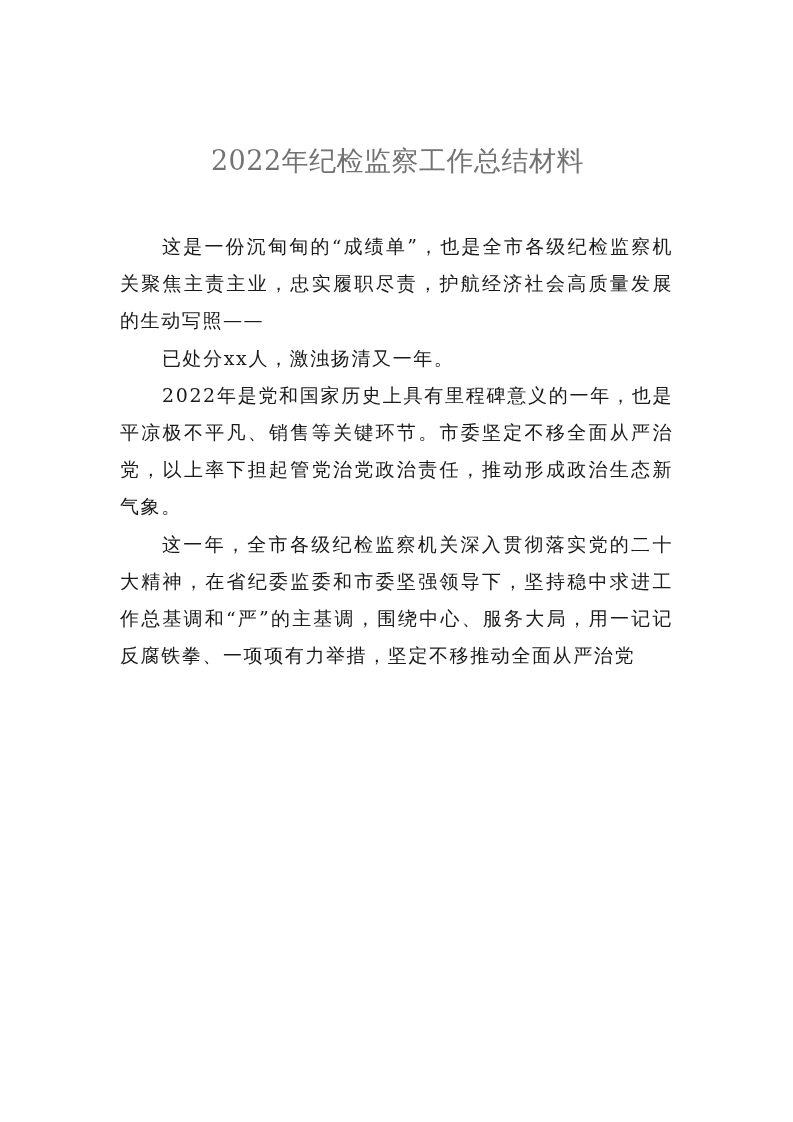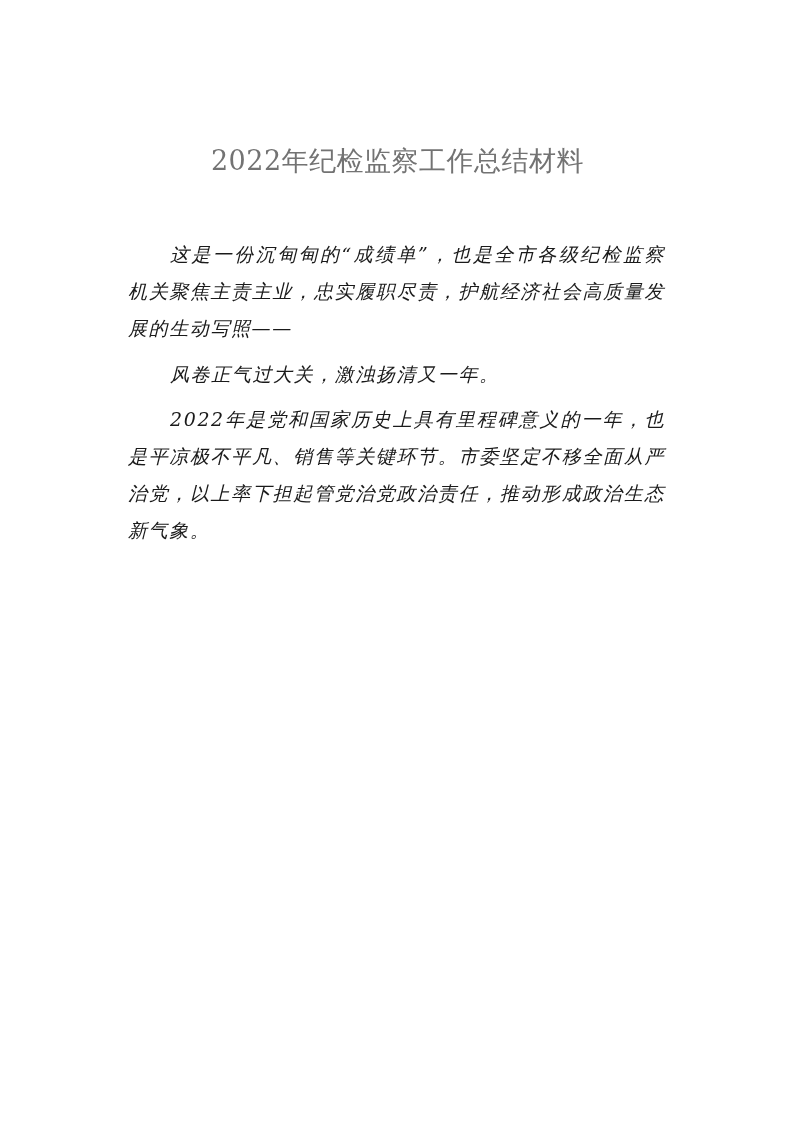--- a/index.html
+++ b/index.html
@@ -36,34 +36,34 @@
       margin: 1px;
       font-weight: normal;
     }
     .body {
       position: absolute;
       left: 120px;
       top: 228px;
       width: 553px;
     }
     .para {
-      margin: 8px;
+      margin: 0;
       font-size: 19px;
       line-height: 37.2px;
       text-indent: 42px;
       text-align: justify;
       text-justify: inter-character;
       letter-spacing: 1.6px;
       color: #1a1a1a;
-      font-style: italic;
     }
   </style>
 </head>
 <body>
 
 <div class="page">
   <h1 class="title">2022年纪检监察工作总结材料</h1>
   <div class="body">
     <p class="para">这是一份沉甸甸的“成绩单”，也是全市各级纪检监察机关聚焦主责主业，忠实履职尽责，护航经济社会高质量发展的生动写照——</p>
-    <p class="para">风卷正气过大关，激浊扬清又一年。</p>
+    <p class="para">已处分xx人，激浊扬清又一年。</p>
     <p class="para">2022年是党和国家历史上具有里程碑意义的一年，也是平凉极不平凡、销售等关键环节。市委坚定不移全面从严治党，以上率下担起管党治党政治责任，推动形成政治生态新气象。</p>
+    <p class="para">这一年，全市各级纪检监察机关深入贯彻落实党的二十大精神，在省纪委监委和市委坚强领导下，坚持稳中求进工作总基调和“严”的主基调，围绕中心、服务大局，用一记记反腐铁拳、一项项有力举措，坚定不移推动全面从严治党</p>
   </div>
 </div>
 
 </body></html>

